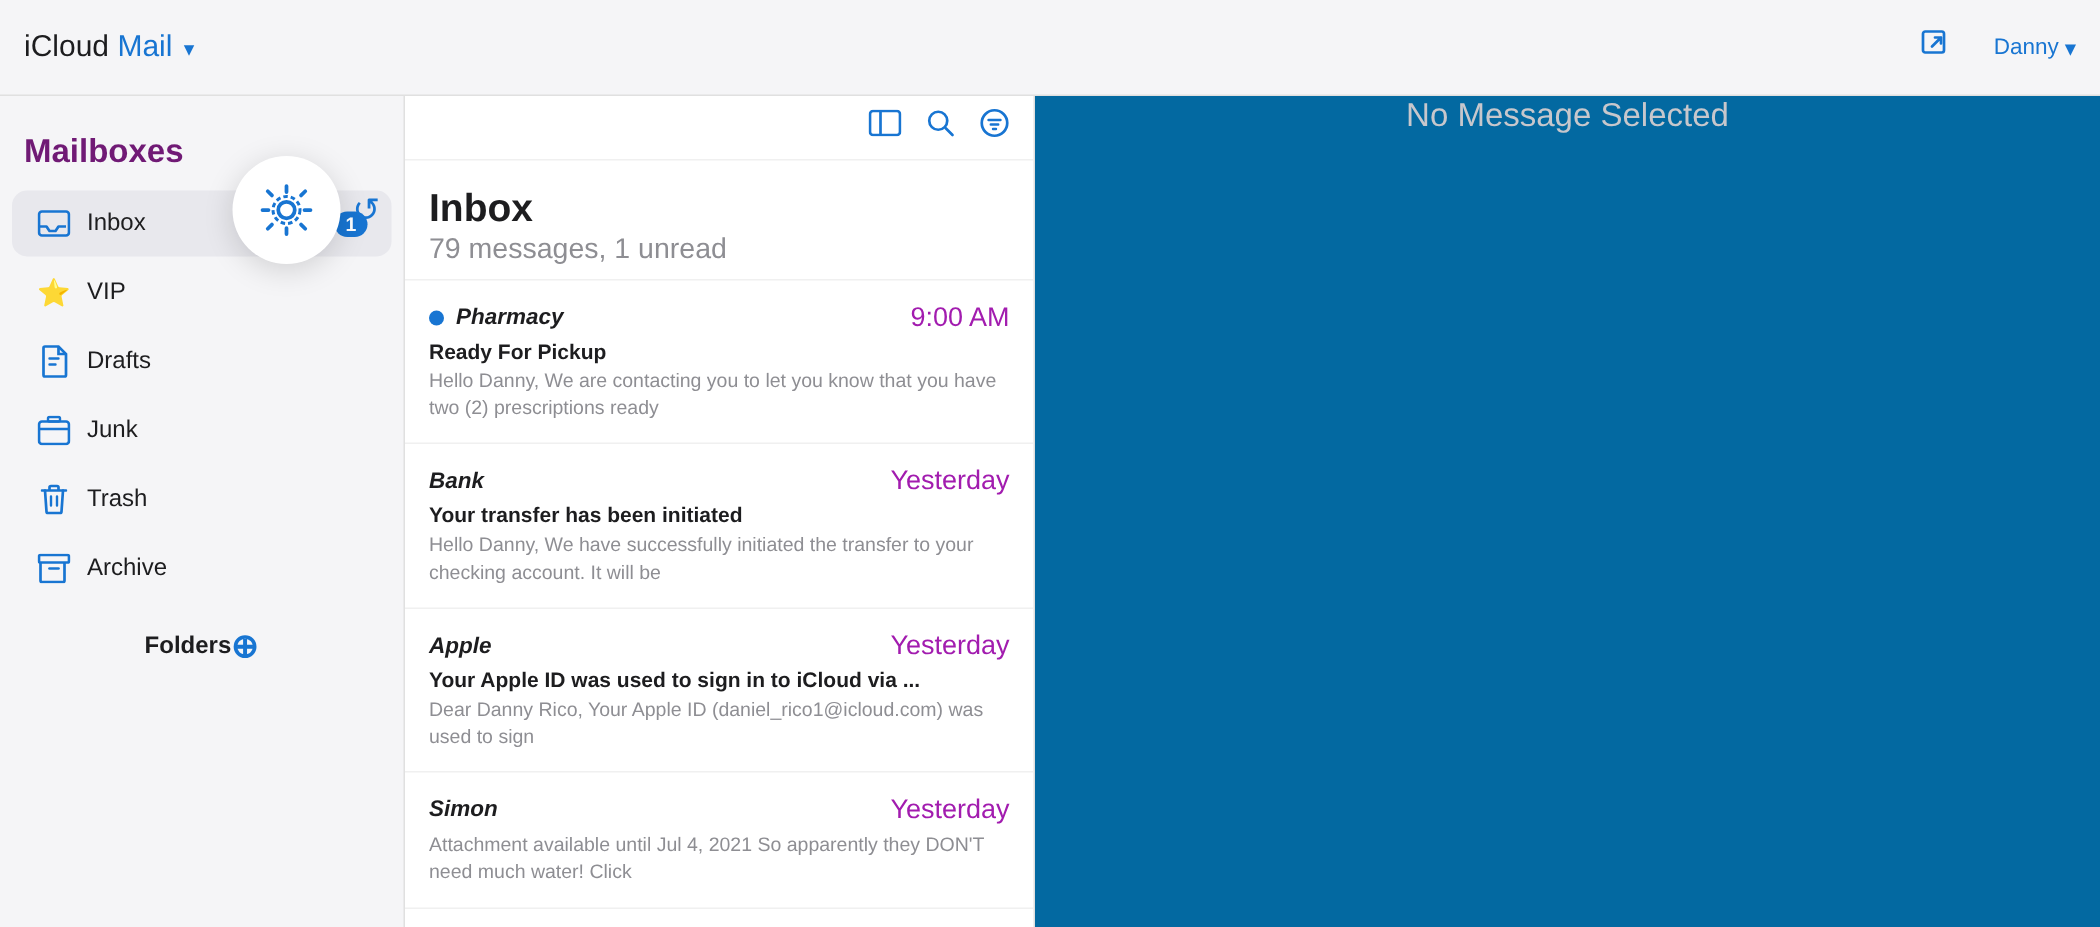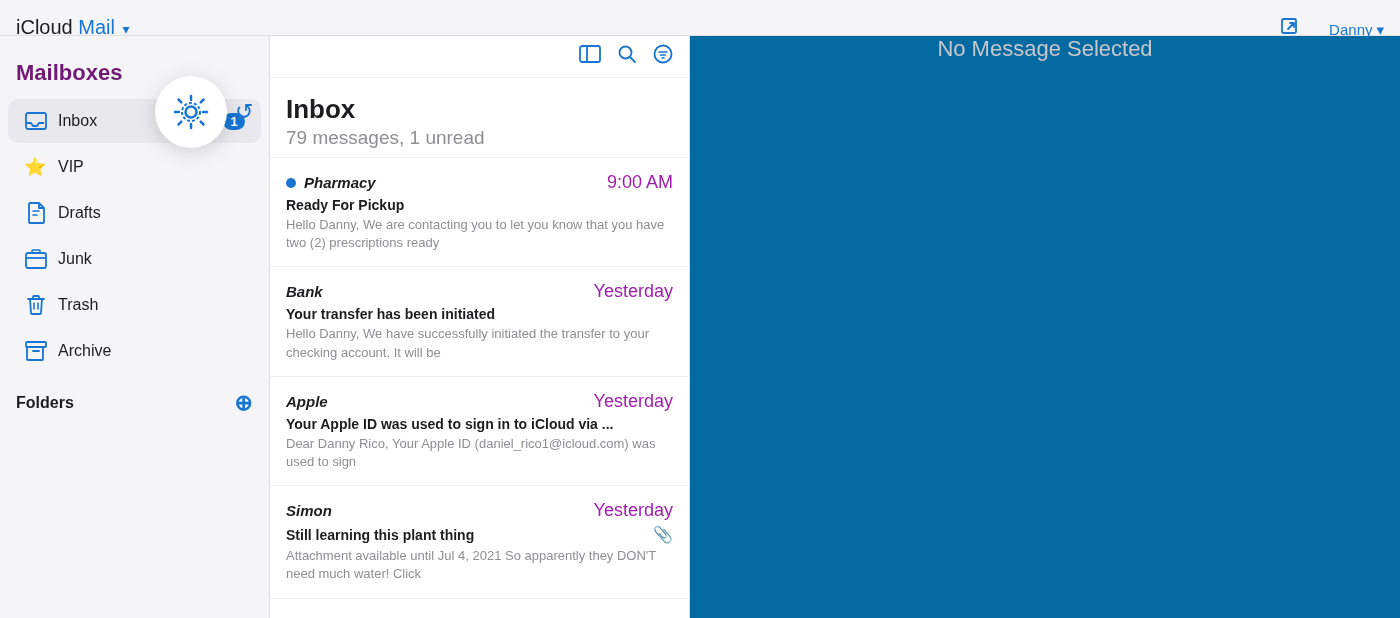--- a/index.html
+++ b/index.html
@@ -9,24 +9,24 @@
       height: 618px;
       width: 1400px;
       overflow: hidden;
       display: flex;
       flex-direction: column;
     }
 
     
     .header {
       background: #f5f5f7;
-      height: 36px;
-      display: flex;
-      align-items: flex-start;
-      padding: 16px 16px;
+      height: 64px;
+      display: flex;
+      align-items: center;
+      padding: 0 16px;
       border-bottom: 1px solid #e0e0e0;
       position: relative;
       z-index: 10;
     }
     .header-left {
       display: flex;
       align-items: center;
       gap: 4px;
     }
     .icloud-text {
@@ -162,21 +162,21 @@
       text-align: center;
     }
 
     .section-title {
       font-size: 16px;
       font-weight: 700;
       color: #1d1d1f;
       padding: 16px 16px 8px 16px;
       display: flex;
       align-items: center;
-      justify-content: space-between;
+      justify-content: center;
     }
     .add-icon {
       color: #1875d2;
       font-size: 22px;
       cursor: pointer;
     }
 
     
     .email-list {
       width: 420px;
@@ -474,24 +474,20 @@
         <div class="email-preview">Dear Danny Rico, Your Apple ID (daniel_rico1@icloud.com) was used to sign</div>
       </div>
 
       <div class="email-item">
         <div class="email-item-header">
           <div class="email-sender">
             <span>Simon</span>
           </div>
           <span class="email-time">Yesterday</span>
         </div>
-        <div class="email-subject">
-          <span>Still learning this plant thing</span>
-          <span class="attachment-icon">📎</span>
-        </div>
         <div class="email-preview">Attachment available until Jul 4, 2021 So apparently they DON'T need much water! Click</div>
       </div>
 
     </div>
   </div>
 
   <div class="detail-pane">
     <span class="no-message">No Message Selected</span>
   </div>
 

